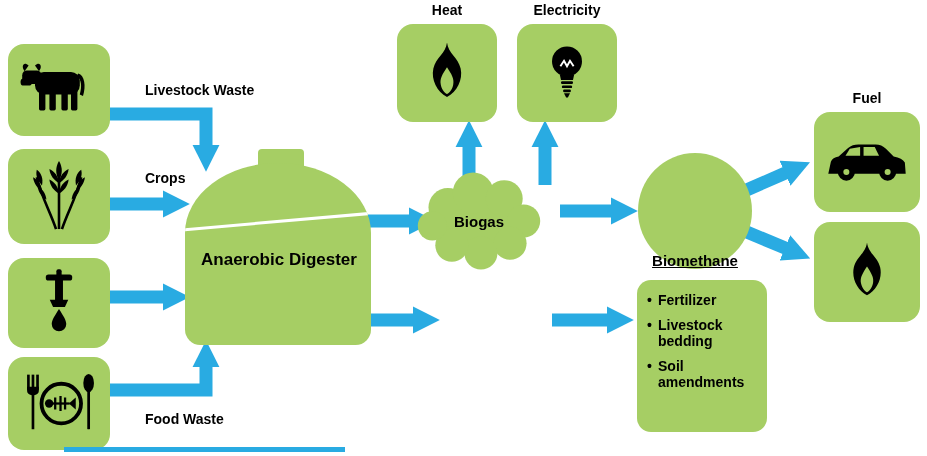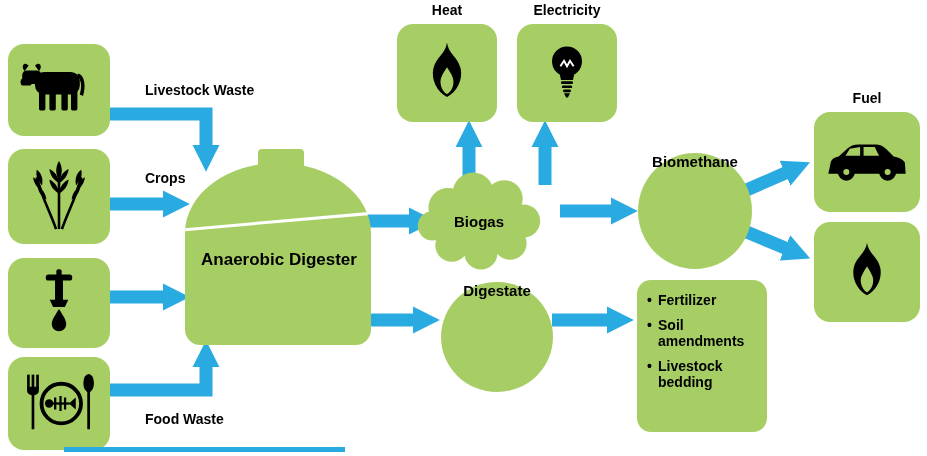--- a/index.html
+++ b/index.html
@@ -3,21 +3,21 @@
 <meta charset="utf-8">
 <style>
   html,body { margin:0; padding:0; background:#fff; }
   .canvas {
     position:relative; width:927px; height:456px; background:#fff;
     font-family:"Liberation Sans", sans-serif; overflow:hidden;
   }
   .arrows { position:absolute; left:0; top:0; z-index:1; }
   .node { position:absolute; background:#A6CE64; z-index:2; }
   .rbox { border-radius:16px; display:flex; align-items:center; justify-content:center; }
-  .circle { border-radius:50%; display:flex; align-items:flex-start; justify-content:center; }
+  .circle { border-radius:50%; display:flex; align-items:flex-end; justify-content:center;text-decoration:underline; }
   .nodelabel { font-weight:bold; color:#000; font-size:15px; text-align:center; }
   .label { position:absolute; font-weight:bold; color:#000000; font-size:14px; z-index:3; }
   .nowrap { white-space:nowrap;margin-left:28px; }
   .digester {
     position:absolute; left:185px; top:163px; width:186px; height:182px;
     background:#A6CE64; z-index:2; overflow:hidden;
     border-radius:52% 52% 16px 16px / 40% 40% 16px 16px;
   }
   .digester .seam {
     position:absolute; left:-6%; top:57px; width:112%; height:3px;
@@ -173,23 +173,20 @@
         <circle cx="72" cy="89" r="17"></circle>
         <circle cx="42" cy="81" r="17"></circle>
         <circle cx="22" cy="61" r="15"></circle>
       </g>
     </svg>
     <div class="clabel">
       <span class="nodelabel">Biogas</span>
     </div>
   </div>
 
-  <div class="node circle" style="left:441px; top:282px; width:112px; height:110px;">
-    <span class="nodelabel">Digestate</span>
-  </div>
 
   <div class="label ctr" style="left:397px; top:2px; width:100px;">Heat</div>
   <div class="node rbox" style="left:397px; top:24px; width:100px; height:98px;">
     <span>
       <svg width="62" height="78" viewBox="0 0 100 100">
         <path fill="#000" d="M50,4 C52,22 68,28 72,46 C76,64 66,84 50,92 C34,84 24,64 28,46 C32,28 48,22 50,4 Z"></path>
         <path fill="#A6CE64" d="M50,44 C57,55 62,62 60,72 C58,82 52,86 50,87 C48,86 42,82 40,72 C38,62 43,55 50,44 Z"></path>
       </svg>
     </span>
   </div>
@@ -237,20 +234,20 @@
       <svg width="60" height="80" viewBox="0 0 100 100">
         <path fill="#000" d="M50,4 C52,22 68,28 72,46 C76,64 66,84 50,92 C34,84 24,64 28,46 C32,28 48,22 50,4 Z"></path>
         <path fill="#A6CE64" d="M50,44 C57,55 62,62 60,72 C58,82 52,86 50,87 C48,86 42,82 40,72 C38,62 43,55 50,44 Z"></path>
       </svg>
     </span>
   </div>
 
   <div class="usesbox">
     <ul>
       <li>Fertilizer</li>
+      <li>Livestock bedding</li>
       <li>Soil amendments</li>
-      <li>Livestock bedding</li>
     </ul>
   </div>
 
   <div class="bottomline"></div>
 
 </div>
 
 </body></html>

